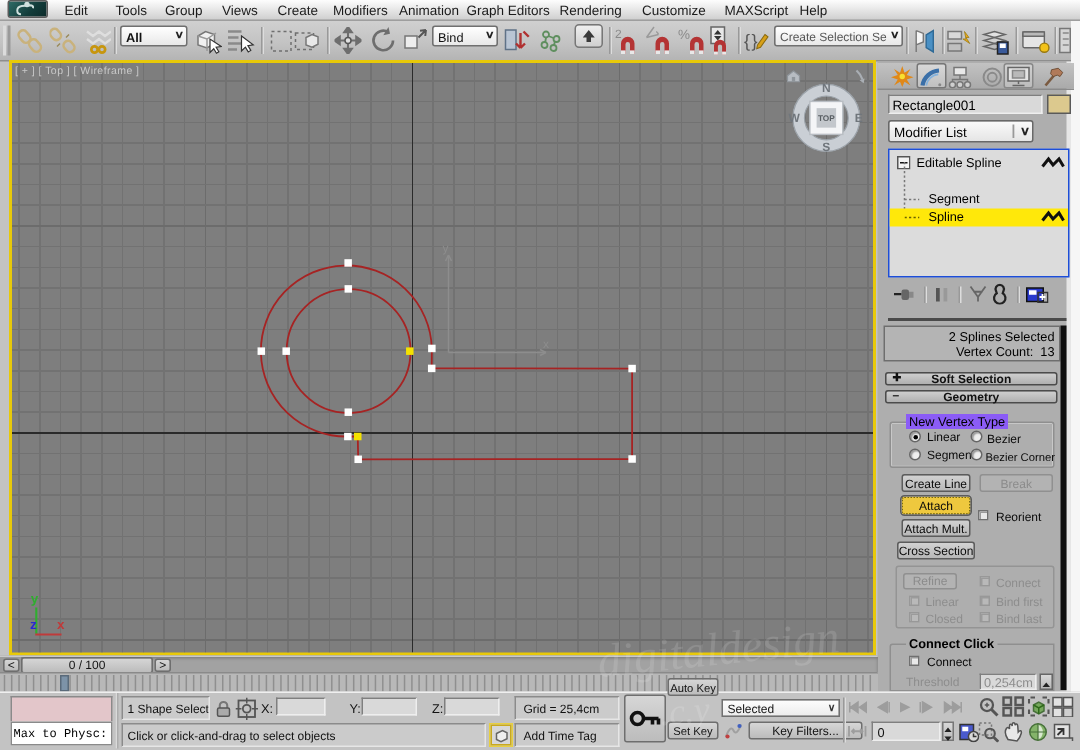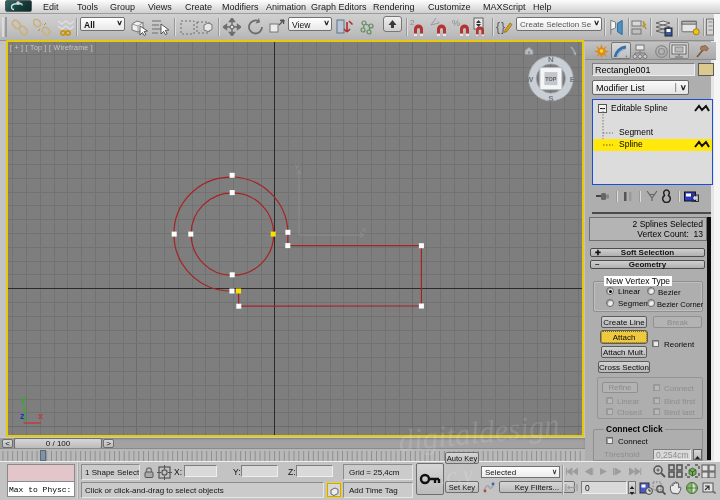--- a/index.html
+++ b/index.html
@@ -120,21 +120,21 @@
       </svg>
 <svg class="abs" style="left:247px;top:4px" width="18" height="18" viewBox="0 0 18 18">
         <path d="M15 9 a6.5 6.5 0 1 1 -3 -5.5" fill="none" stroke="#6e6e6e" stroke-width="1.8"></path>
         <path d="M12 0 l1 4.5 l-4.5 1 z" fill="#6e6e6e"></path>
       </svg>
 <svg class="abs" style="left:268px;top:4px" width="18" height="18" viewBox="0 0 18 18">
         <rect x="2" y="6" width="8" height="8" fill="#ededed" stroke="#777"></rect>
         <path d="M11 7 l5 -5 M16 2 l-4 0.5 M16 2 l-0.5 4" stroke="#555" stroke-width="1.3" fill="none"></path>
       </svg>
 <div class="combo" style="left:288px;top:3px;width:44px;height:14px;">
-        <span style="position:absolute;left:3px;top:2px;font-size:8.5px;">View</span>
+        <span style="position:absolute;left:3px;top:2px;font-size:8.5px;">Bind</span>
         <span class="ar">∨</span>
       </div>
 <svg class="abs" style="left:335px;top:4px" width="19" height="18" viewBox="0 0 19 18">
         <rect x="2" y="2" width="7" height="13" fill="#b9c5d4" stroke="#5f7287"></rect>
         <path d="M12 4 v10 M12 14 l3-3 M12 14 l-3-3" stroke="#b03030" stroke-width="1.6" fill="none"></path>
         <path d="M14 3 l3.5 3.5" stroke="#b03030" stroke-width="1.6"></path>
       </svg>
 <svg class="abs" style="left:359px;top:4px" width="17" height="18" viewBox="0 0 17 18">
         <g fill="none" stroke="#5f8f5f" stroke-width="1.2">
           <circle cx="5" cy="5" r="2"></circle>
@@ -464,21 +464,21 @@
 <div class="abs" style="left:589px;top:217px;width:118px;height:24px;background:#b4b4b4;border:1px solid #6e6e6e;">
 <span style="position:absolute;right:3px;top:1px;font-size:8.5px;color:#000;">2 Splines Selected</span>
 <span style="position:absolute;right:3px;top:11px;font-size:8.5px;color:#000;">Vertex Count:&nbsp; 13</span>
     </div>
 <div class="abs" style="left:707px;top:217px;width:4px;height:243px;background:#0d0d0d;"></div>
 
 <div class="rollout" style="top:248px;"><span style="position:absolute;left:4px;top:0;font-size:7px;">✚</span>Soft Selection</div>
 <div class="rollout" style="top:260px;"><span style="position:absolute;left:4px;top:-1px;">–</span>Geometry</div>
 
 <div class="abs" style="left:593px;top:281px;width:110px;height:31px;border:1px solid #8f8f8f;border-radius:2px;box-shadow:inset 0 0 0 0.5px #d0d0d0;"></div>
-<span class="abs" style="left:604px;top:276px;font-size:8.5px;color:#000;background:#ffffff;padding:0 2px;">New Vertex Type</span>
+<span class="abs" style="left:604px;top:276px;font-size:8.5px;color:#000;background:#8b5cf6;padding:0 2px;">New Vertex Type</span>
 <div class="radio on" style="left:606px;top:287px;"></div>
     <span class="cblab" style="left:618px;top:287px;">Linear</span>
 <div class="radio" style="left:647px;top:287px;"></div>
     <span class="cblab" style="left:658px;top:288px;">Bezier</span>
 <div class="radio" style="left:606px;top:299px;"></div>
     <span class="cblab" style="left:618px;top:299px;">Segment</span>
 <div class="radio" style="left:647px;top:299px;"></div>
     <span class="cblab" style="left:657px;top:300px;font-size:7.5px;">Bezier Corner</span>
 
 <div class="btn" style="left:601px;top:316px;width:46px;height:12px;line-height:11px;">Create Line</div>

